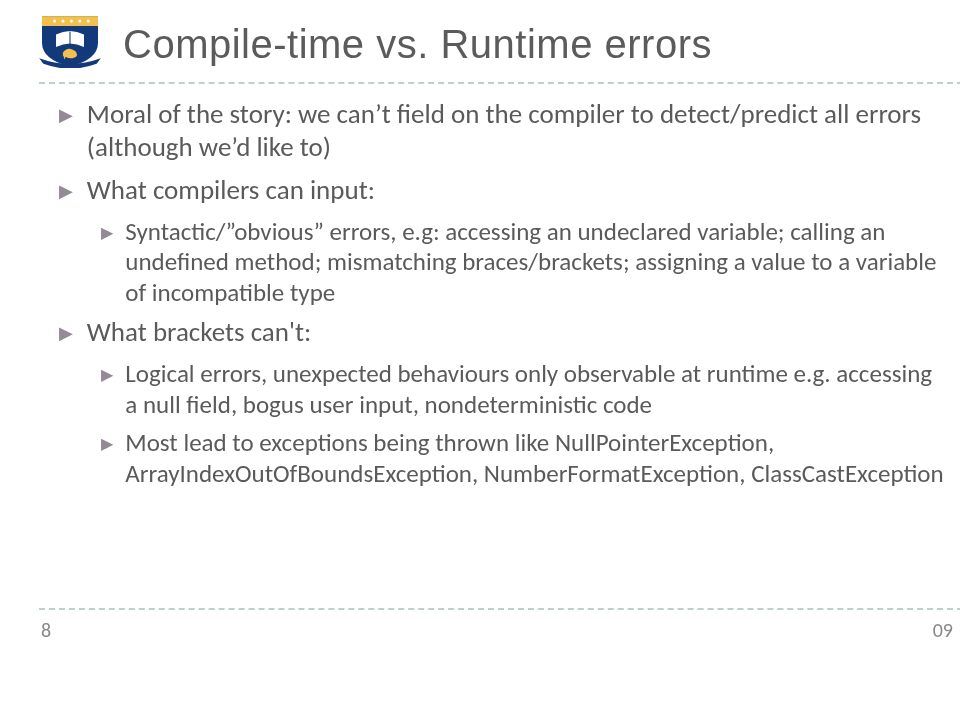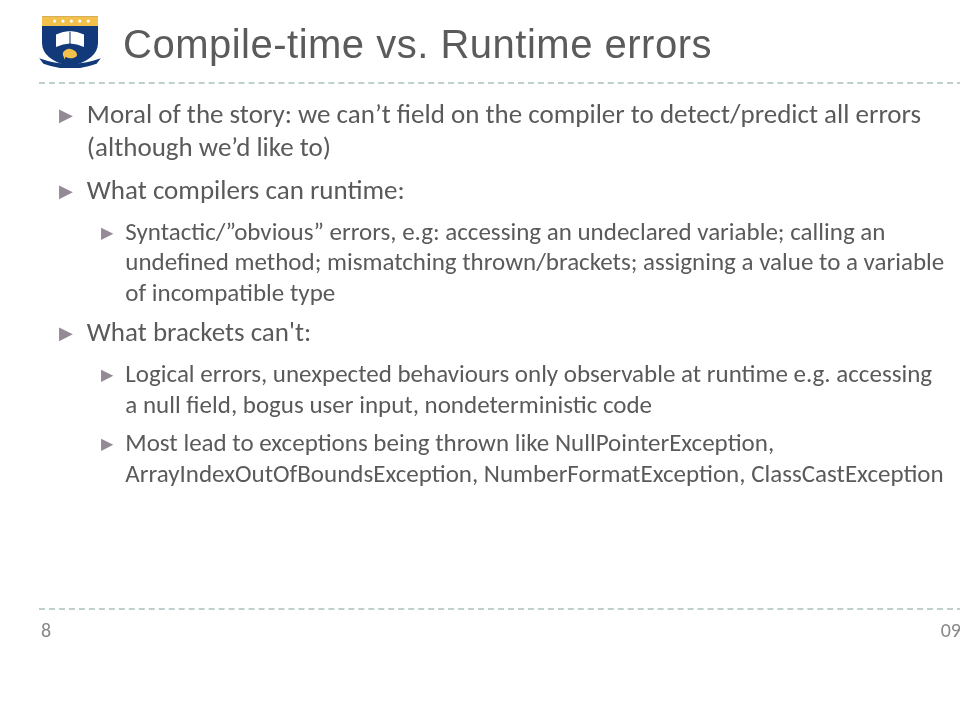--- a/index.html
+++ b/index.html
@@ -94,21 +94,21 @@
   .b2 > .tx { flex: 1 1 auto; }
 
   
   .foot-left, .foot-right {
     position: absolute;
     bottom: 14px;
     font-size: 20px;
     color: #888;
   }
   .foot-left { left: 20px; }
-  .foot-right { right: 20px; }
+  .foot-right { right: 28px; }
 </style>
 </head>
 <body>
 
 <div class="slide">
 
   <div class="logo">
     
     <svg viewBox="0 0 100 80">
       <path d="M10 6 h80 v38 q0 24 -40 34 q-40 -10 -40 -34 z" fill="#123a7a"></path>
@@ -140,25 +140,25 @@
   <div class="hr-top"></div>
 
   <div class="body">
     <div class="b1">
       <div class="mk">▶</div>
       <div class="tx">Moral of the story: we can’t field on the compiler to detect/predict all errors (although we’d like to)</div>
     </div>
 
     <div class="b1">
       <div class="mk">▶</div>
-      <div class="tx">What compilers can runtime:</div>
+      <div class="tx">What compilers can input:</div>
     </div>
     <div class="b2">
       <div class="mk">▶</div>
-      <div class="tx">Syntactic/”obvious” errors, e.g: accessing an undeclared variable; calling an undefined method; mismatching thrown/brackets; assigning a value to a variable of incompatible type</div>
+      <div class="tx">Syntactic/”obvious” errors, e.g: accessing an undeclared variable; calling an undefined method; mismatching braces/brackets; assigning a value to a variable of incompatible type</div>
     </div>
 
     <div class="b1">
       <div class="mk">▶</div>
       <div class="tx">What brackets can't:</div>
     </div>
     <div class="b2">
       <div class="mk">▶</div>
       <div class="tx">Logical errors, unexpected behaviours only observable at runtime e.g. accessing a null field, bogus user input, nondeterministic code</div>
     </div>

